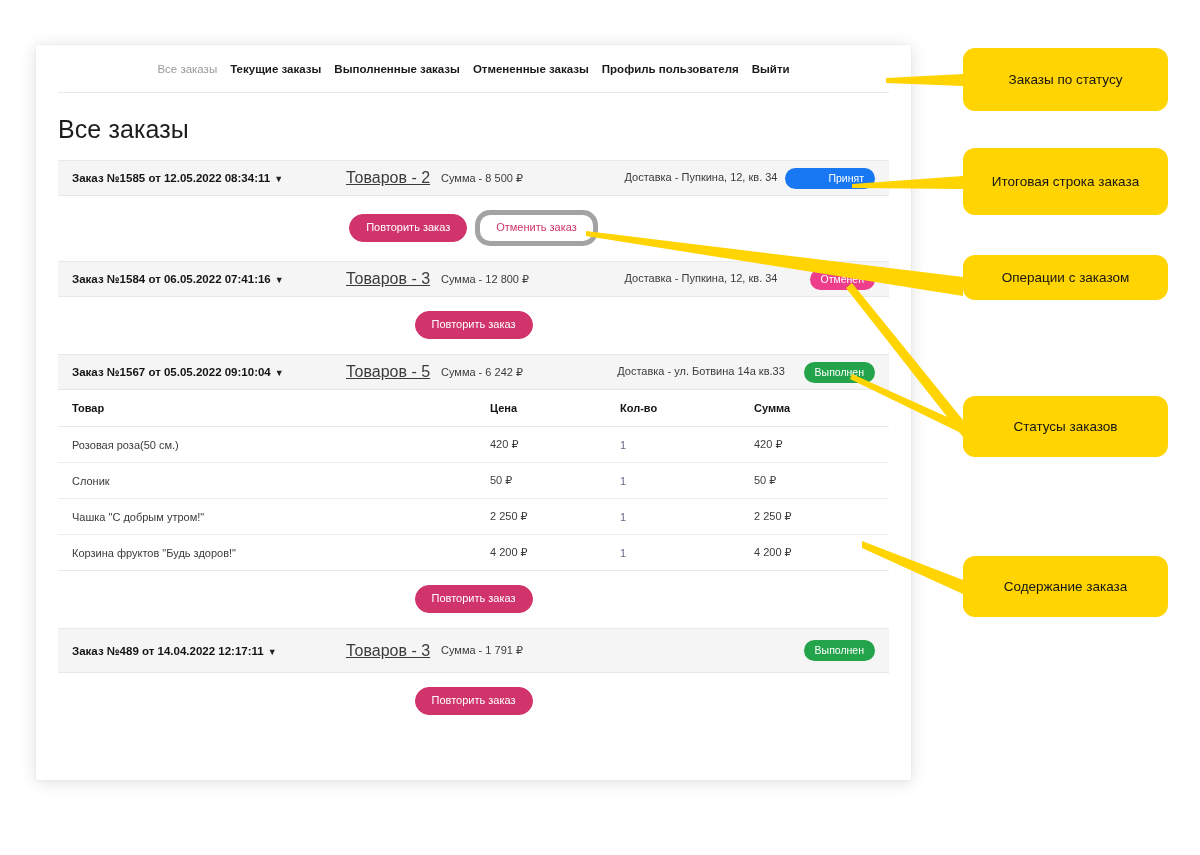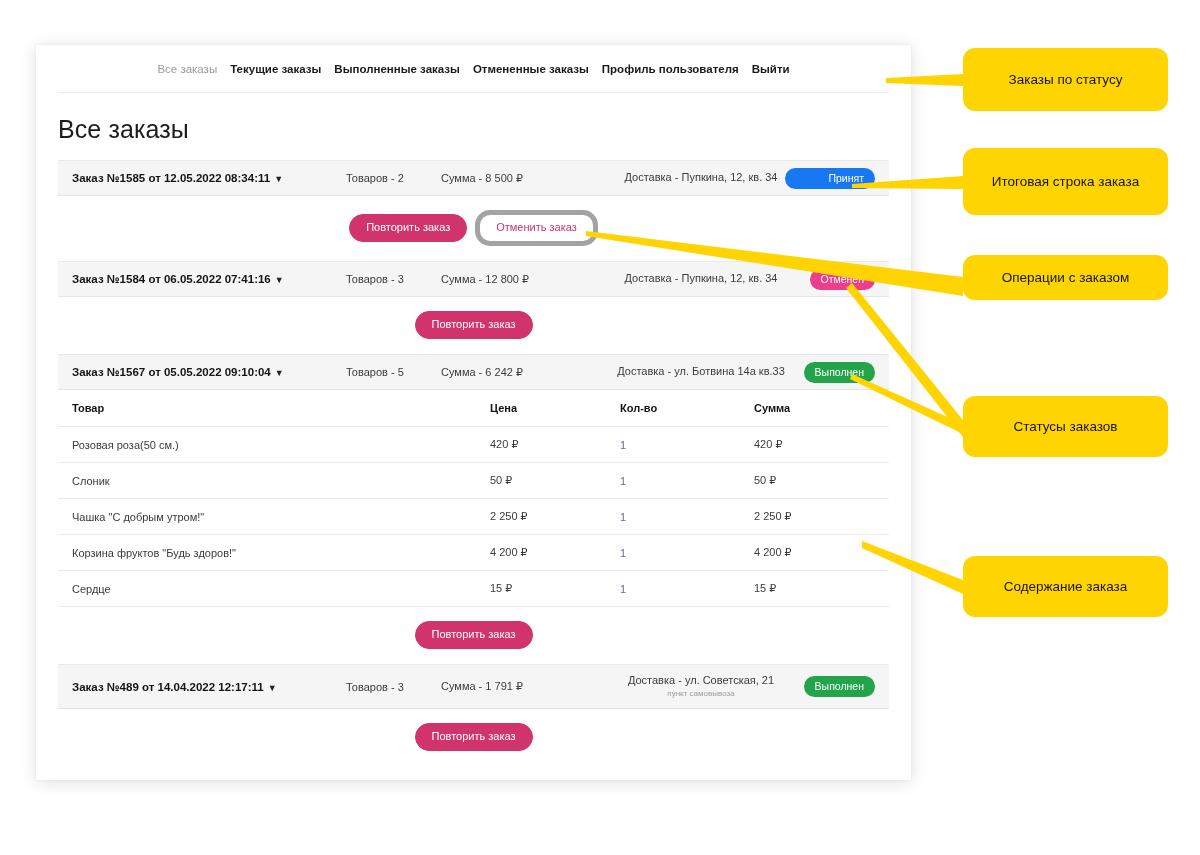--- a/index.html
+++ b/index.html
@@ -79,22 +79,23 @@
   }
   .caret {
     display: inline-block;
     margin-left: 4px;
     font-size: 9px;
     color: #222;
     cursor: pointer;
   }
   .oh-count {
     position: absolute; left: 288px;
-    font-size: 11px; color: #3b3b3b;
-    white-space: nowrap;
+    font-size: 16px; color: #3b3b3b;
+    white-space: nowrap;
+    text-decoration: underline;
   }
   .oh-sum {
     position: absolute; left: 383px;
     font-size: 11px; color: #3b3b3b;
     white-space: nowrap;
   }
   .oh-delivery {
     position: absolute; left: 518px;
     width: 250px;
     font-size: 11px; color: #3b3b3b;
@@ -283,38 +284,31 @@
                 <td>2 250 ₽</td>
                 <td class="qty">1</td>
                 <td>2 250 ₽</td>
               </tr>
               <tr>
                 <td>Корзина фруктов "Будь здоров!"</td>
                 <td>4 200 ₽</td>
                 <td class="qty">1</td>
                 <td>4 200 ₽</td>
               </tr>
-              <tr>
-                <td>Сердце</td>
-                <td>15 ₽</td>
-                <td class="qty">1</td>
-                <td>15 ₽</td>
-              </tr>
             </tbody>
           </table>
           <div class="order-actions">
             <button class="btn btn-primary">Повторить заказ</button>
           </div>
         </div>
         <div class="order">
           <div class="order-head tall">
             <span class="oh-title"><span>Заказ №489 от 14.04.2022 12:17:11</span><span class="caret">▼</span></span>
             <span class="oh-count">Товаров - 3</span>
             <span class="oh-sum">Сумма - 1 791 ₽</span>
-            <span class="oh-delivery"><span>Доставка - ул. Советская, 21</span><span class="sub">пункт самовывоза</span></span>
             <span class="oh-status"><span class="badge done">Выполнен</span></span>
           </div>
           <div class="order-actions">
             <button class="btn btn-primary">Повторить заказ</button>
           </div>
         </div>
       </div>
 
   </div>
 

